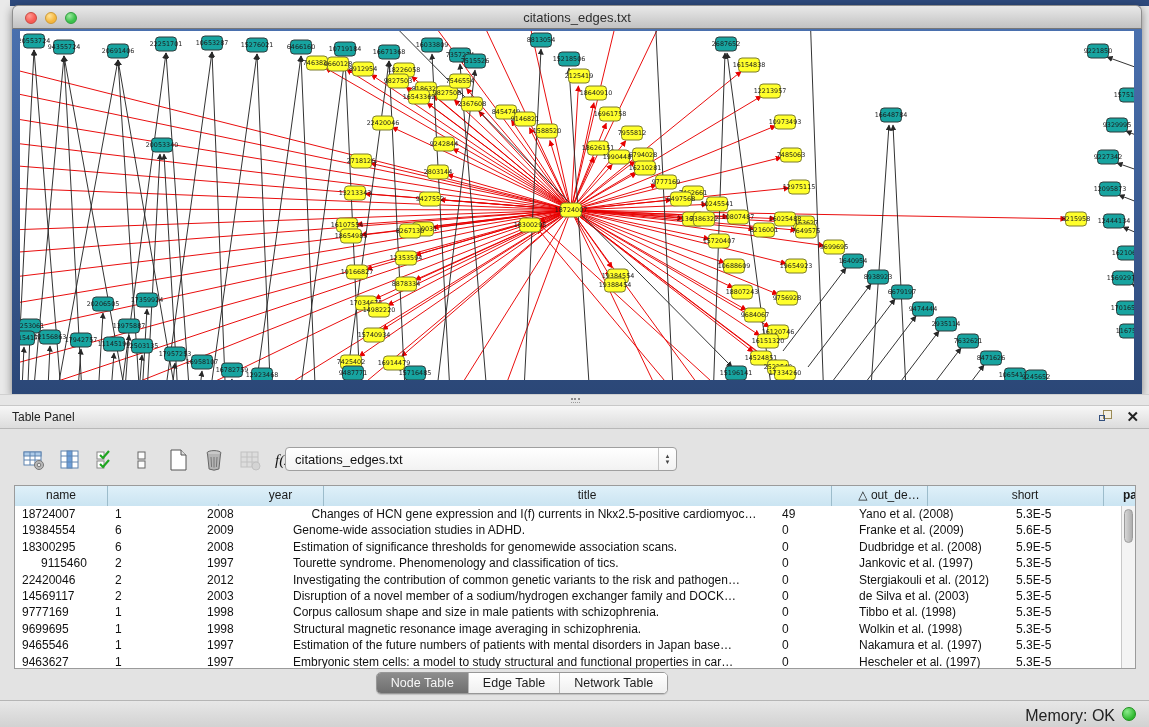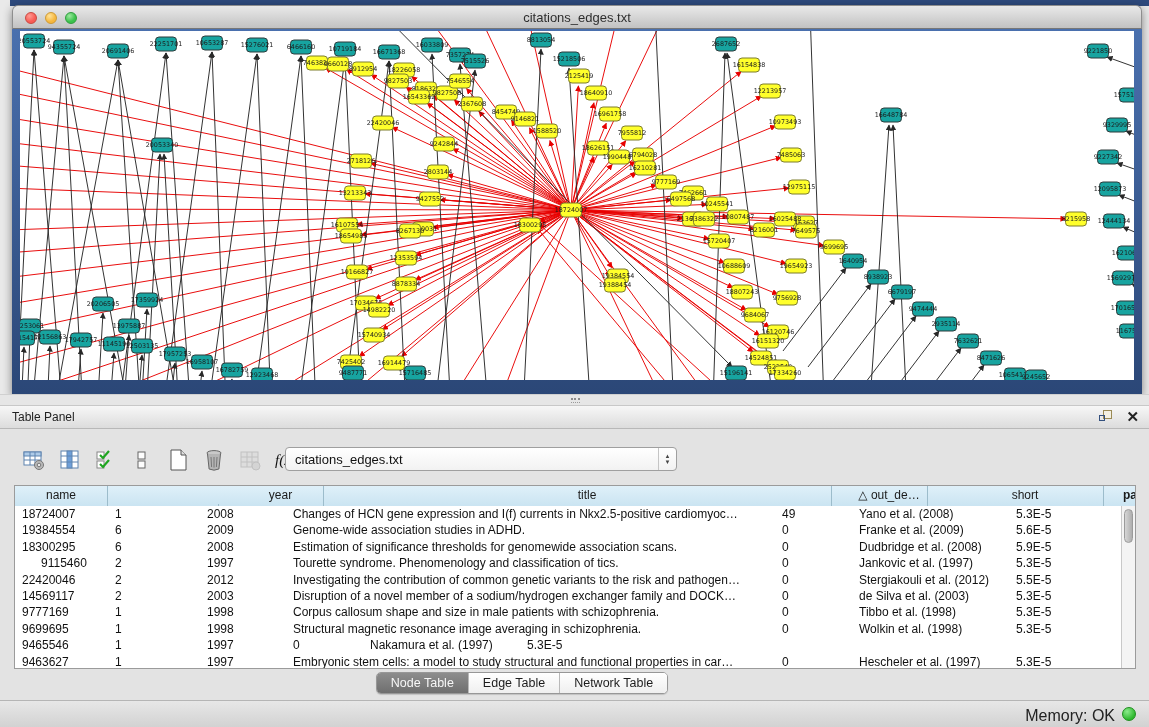--- a/index.html
+++ b/index.html
@@ -874,21 +874,21 @@
           <div class="th" style="width: 489px;">title</div>
           <div class="th" style="width: 77px;">△ out_de…</div>
           <div class="th" style="width: 157px;">short</div>
           <div class="th" style="width: 114px; font-weight: bold;">pagerank</div>
         </div>
       <div class="tbody" id="tbody">
           <div class="tr">
             <div class="td" style="width: 93px;">18724007</div>
             <div class="td" style="width: 92px;">1</div>
             <div class="td" style="width: 86px;">2008</div>
-            <div class="td" style="width: 489px;">Changes of HCN gene expression and I(f) currents in Nkx2.5-positive cardiomyoc…</div>
+            <div class="td" style="width: 489px; text-align: center;">Changes of HCN gene expression and I(f) currents in Nkx2.5-positive cardiomyoc…</div>
             <div class="td" style="width: 77px;">49</div>
             <div class="td" style="width: 157px;">Yano et al. (2008)</div>
             <div class="td" style="width: 114px;">5.3E-5</div>
           </div>
           <div class="tr">
             <div class="td" style="width: 93px;">19384554</div>
             <div class="td" style="width: 92px;">6</div>
             <div class="td" style="width: 86px;">2009</div>
             <div class="td" style="width: 489px;">Genome-wide association studies in ADHD.</div>
             <div class="td" style="width: 77px;">0</div>
@@ -946,20 +946,21 @@
             <div class="td" style="width: 86px;">1998</div>
             <div class="td" style="width: 489px;">Structural magnetic resonance image averaging in schizophrenia.</div>
             <div class="td" style="width: 77px;">0</div>
             <div class="td" style="width: 157px;">Wolkin et al. (1998)</div>
             <div class="td" style="width: 114px;">5.3E-5</div>
           </div>
           <div class="tr">
             <div class="td" style="width: 93px;">9465546</div>
             <div class="td" style="width: 92px;">1</div>
             <div class="td" style="width: 86px;">1997</div>
+            <div class="td" style="width: 489px;">Estimation of the future numbers of patients with mental disorders in Japan base…</div>
             <div class="td" style="width: 77px;">0</div>
             <div class="td" style="width: 157px;">Nakamura et al. (1997)</div>
             <div class="td" style="width: 114px;">5.3E-5</div>
           </div>
           <div class="tr">
             <div class="td" style="width: 93px;">9463627</div>
             <div class="td" style="width: 92px;">1</div>
             <div class="td" style="width: 86px;">1997</div>
             <div class="td" style="width: 489px;">Embryonic stem cells: a model to study structural and functional properties in car…</div>
             <div class="td" style="width: 77px;">0</div>

